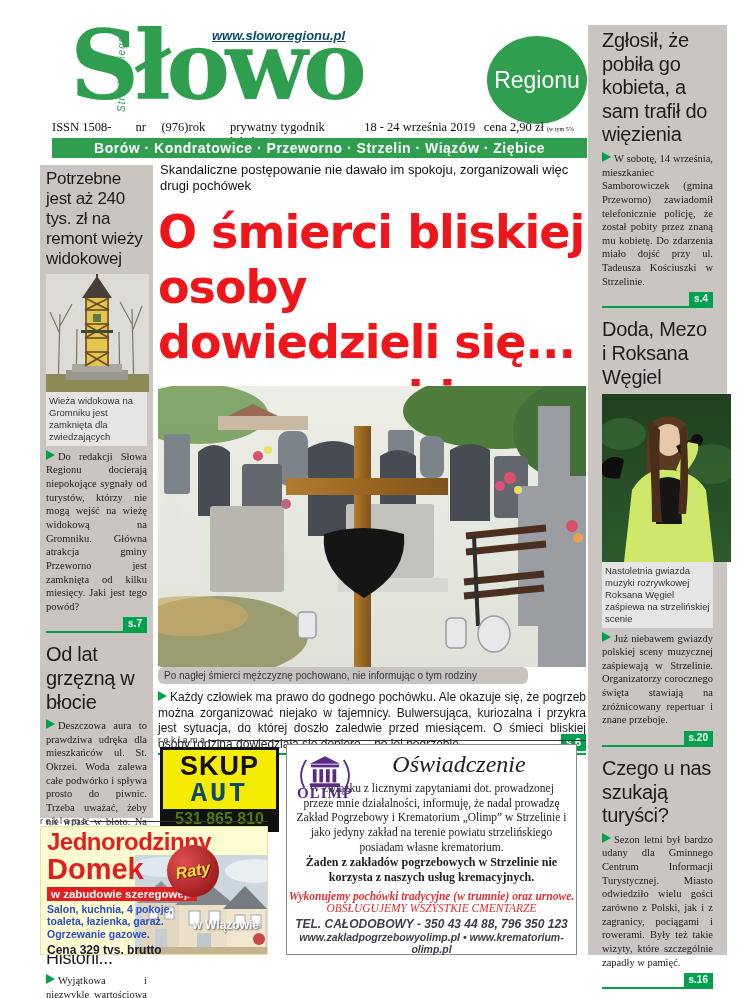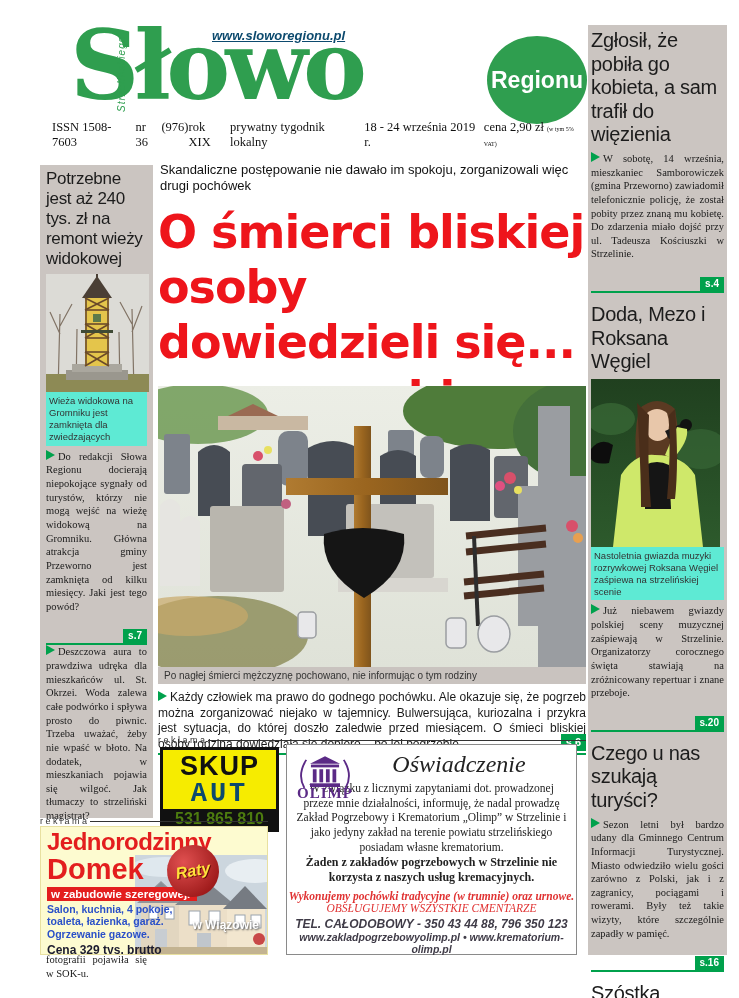--- a/index.html
+++ b/index.html
@@ -8,49 +8,49 @@
   .page { position:relative; width:739px; height:998px; background:#fff; overflow:hidden; }
 
   
   .site-url { position:absolute; left:212px; top:28px; width:180px; text-align:left;
     color:#0c4a6e; font-weight:bold; font-style:italic; font-size:13px; text-decoration:underline; }
   .logo-main { position:absolute; left:70px; top:18px; font-family:"DejaVu Serif", serif;
     font-weight:bold; font-size:96px; line-height:1; color:#2f9e4f; letter-spacing:-5px; }
   .logo-vert { position:absolute; left:116px; top:52px; color:#2f9e4f; font-size:10px;
     font-style:italic; letter-spacing:1px; transform:rotate(-90deg) translateX(-60px); transform-origin:left top; width:70px; }
   .logo-badge { position:absolute; left:487px; top:36px; width:100px; height:88px; background:#2f9e4f;
-    border-radius:50%; color:#fff; display:flex; align-items:center; justify-content:center; font-size:23px;font-weight:bold; }
+    border-radius:50%; color:#fff; display:flex; align-items:center; justify-content:center; font-size:23px; }
   .issue-line { position:absolute; left:52px; top:120px; width:535px; display:flex;
     justify-content:space-between; align-items:baseline; font-family:"Liberation Serif", serif; font-size:12.5px; color:#111; }
   .price-note { font-size:6px; }
   .towns-bar { position:absolute; left:52px; top:138px; width:535px; height:20px; background:#2f9e4f;
     color:#fff; font-weight:bold; font-size:14px; letter-spacing:0.5px; display:flex; align-items:center; justify-content:center; }
 
   
   .col-left { position:absolute; left:40px; top:165px; width:113px; height:653px; background:#cbc5c1; padding:4px 6px; }
-  .col-right { position:absolute; left:588px; top:25px; width:139px; height:930px; background:#cbc5c1; padding:4px 3px; }
+  .col-right { position:absolute; left:588px; top:25px; width:139px; height:930px; background:#cbc5c1; padding:4px 14px; }
   .story-title { font-size:17px; line-height:1.18; color:#1c1c1c; letter-spacing:-0.3px; margin-bottom:5px; }
   .col-right .story-title { font-size:20px; margin-top:10px; }
   .col-right .story-title.first { margin-top:0; }
   .story-body { font-family:"Liberation Serif", serif; font-size:10.5px; line-height:1.3;
     color:#1a1a1a; text-align:justify; }
   .arrow { display:inline-block; width:0; height:0; border-left:9px solid #00a14c;
     border-top:5px solid transparent; border-bottom:5px solid transparent; margin-right:3px; }
-  .pageref-row { display:flex; align-items:flex-end; margin-top:16px; border-bottom:2px solid #00a14c; }
+  .pageref-row { display:flex; align-items:flex-end; margin-top:4px; border-bottom:2px solid #00a14c; }
   .pageref-row .spacer { flex:1; }
   .pageref { background:#00a14c; color:#fff; font-weight:bold; font-size:10px; padding:1px 5px 2px; }
-  .photo-caption { background:#5eead4; color:#333; font-size:9.5px; line-height:1.25; padding:3px 3px; }
+  .photo-caption { background:#e5e5e5; color:#333; font-size:9.5px; line-height:1.25; padding:3px 3px; }
 
   
   .kicker { position:absolute; left:160px; top:162px; width:427px; font-size:13px; line-height:1.25; color:#111; }
   .headline { position:absolute; left:158px; top:205px; width:430px; color:#ee151b;
     font-family:"DejaVu Sans", sans-serif; font-weight:bold; font-size:46px; line-height:1.2; letter-spacing:-1px; }
   .main-photo { position:absolute; left:158px; top:386px; width:428px; height:281px; }
-  .main-caption { position:absolute; left:158px; top:667px; width:428px; background:#c9c3bf;
-    color:#333; font-size:10px; padding:3px 6px; }
+  .main-caption { position:absolute; left:158px; top:667px; width:370px; background:#c9c3bf;
+    color:#333; font-size:10px; padding:3px 6px;border-radius:6px; }
   .main-lead { position:absolute; left:158px; top:690px; width:428px; font-size:12px; line-height:1.3;
     color:#1a1a1a; text-align:justify; border-bottom:2px solid #00a14c; padding-bottom:1px; }
   .main-lead .pageref { position:absolute; right:0; bottom:2px; font-size:11px; }
   .reklama-row { position:absolute; display:flex; align-items:center; gap:0; color:#333;
     font-size:9px; letter-spacing:2.5px; }
   .reklama-row .rule { flex:1; border-top:1.5px solid #333; }
 
   
   .ad-skup { position:absolute; left:160px; top:747px; width:119px; height:85px; background:#f6ec00;
     border:3px solid #111; display:flex; flex-direction:column; align-items:center; }
@@ -103,20 +103,23 @@
     <span>Regionu</span>
   </div>
   <div class="issue-line">
     <span>ISSN  1508-7603</span>
     <span>nr 36</span>
     <span>(976)</span>
     <span>rok XIX</span>
     <span>prywatny tygodnik lokalny</span>
     <span>18 - 24 września 2019 r.</span>
     <span><span>cena 2,90 zł</span> <span class="price-note">(w tym 5% VAT)</span></span>
+  </div>
+  <div class="towns-bar">
+    <span>Borów  ·  Kondratowice  ·  Przeworno  ·  Strzelin  ·  Wiązów  ·  Ziębice</span>
   </div>
 
   <div class="col-left">
     <div class="story-title">Potrzebne jest aż 240 tys. zł na remont wieży widokowej</div>
 
     <svg class="photo-frame" width="103" height="118" viewBox="0 0 103 118">
       <rect width="103" height="118" fill="#dcdbd6"></rect>
       <g stroke="#6b5a4a" stroke-width="1.2" opacity="0.8">
         <path d="M12 118 L14 40 M14 60 L4 38 M14 52 L26 30"></path>
         <path d="M88 118 L86 35 M86 58 L96 32 M86 50 L74 28"></path>
@@ -146,20 +149,21 @@
       <rect x="47" y="40" width="8" height="8" fill="#5b7a4a"></rect>
     </svg>
     <div class="photo-caption">Wieża widokowa na Gromniku jest zamknięta dla zwiedzających</div>
 
     <div class="story-body" style="margin-top:4px;"><span class="arrow"></span><span>Do redakcji Słowa Regionu docierają niepokojące sygnały od turystów, którzy nie mogą wejść na wieżę widokową na Gromniku. Główna atrakcja gminy Przeworno jest zamknięta od kilku miesięcy. Jaki jest tego powód?</span></div>
     <div class="pageref-row">
         <span class="spacer"></span>
         <span class="pageref">s.7</span>
       </div>
 
+    <div class="story-title" style="margin-top:10px; font-size:20px;">Od lat grzęzną w błocie</div>
     <div class="story-body"><span class="arrow"></span><span>Deszczowa aura to prawdziwa udręka dla mieszkańców ul. St. Okrzei. Woda zalewa całe podwórko i spływa prosto do piwnic. Trzeba uważać, żeby nie wpaść w błoto. Na dodatek, w mieszkaniach pojawia się wilgoć. Jak tłumaczy to strzeliński magistrat?</span></div>
     <div class="pageref-row">
         <span class="spacer"></span>
         <span class="pageref">s.8</span>
       </div>
 
     <div class="story-title" style="margin-top:10px; font-size:18px;">„Świadkowie Historii...”</div>
     <div class="story-body"><span class="arrow"></span><span>Wyjątkowa i niezwykle wartościowa wystawa archiwalnych fotografii pojawiła się w SOK-u.</span></div>
 
   </div>

